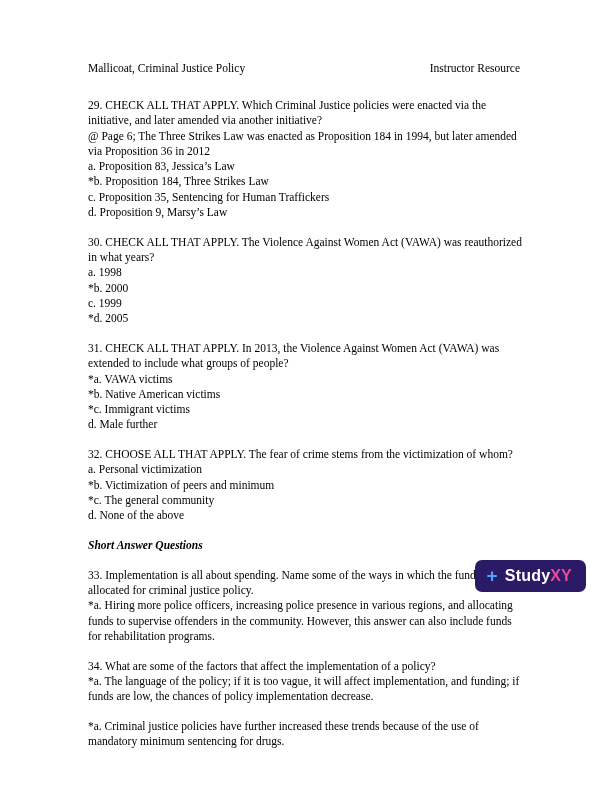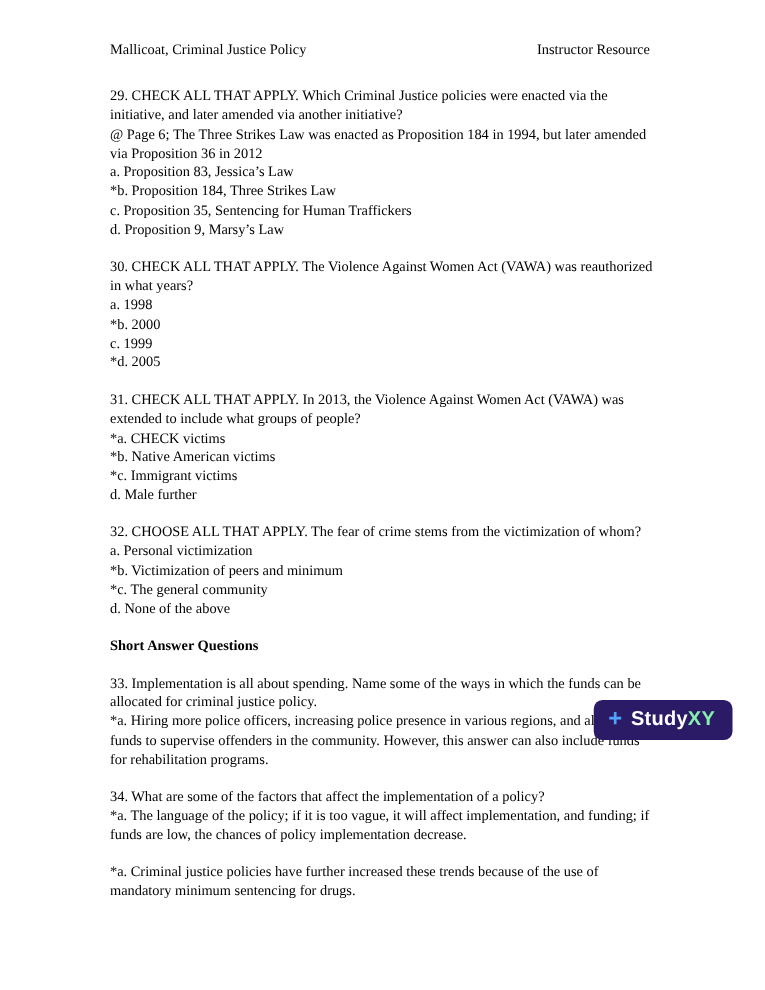--- a/index.html
+++ b/index.html
@@ -23,35 +23,36 @@
     padding: 34px 88px 0 88px;
   }
   .header {
     display: flex;
     justify-content: space-between;
     align-items: baseline;
     font-size: 11.5px;
     margin-bottom: 24px;
   }
   .header-left { white-space: nowrap; }
-  .header-right { white-space: nowrap; padding-right: 4px; }
+  .header-right { white-space: nowrap; padding-right: 4px; margin-top: 28px; }
 
   .block {
     margin-bottom: 14.5px;
     font-size: 11.5px;
     line-height: 1.33;
   }
   .block p {
     margin: 0;
   }
   .section-heading {
     font-weight: bold;
     font-size: 11.5px;
     margin-bottom: 14.5px;
     line-height: 1.33;
+    font-style: italic;
   }
   .qtext {
     margin: 0;
   }
   .opt {
     margin: 0;
   }
   .watermark {
     position: absolute;
     right: 26px;
@@ -69,21 +70,21 @@
     letter-spacing: 0.2px;
   }
   .watermark .plus {
     color: #4ea3ff;
     font-size: 19px;
     font-weight: bold;
     line-height: 1;
     margin-top: -2px;
   }
   .watermark .brand-main { color: #ffffff; }
-  .watermark .brand-sub { color: #86efac; }
+  .watermark .brand-sub { color: #ec4899; }
 </style>
 </head>
 <body>
 
 <div class="page">
 
   <div class="header">
     <div class="header-left">Mallicoat, Criminal Justice Policy</div>
     <div class="header-right">Instructor Resource</div>
   </div>
@@ -100,21 +101,21 @@
   <div class="block">
     <p class="qtext">30. CHECK ALL THAT APPLY. The Violence Against Women Act (VAWA) was reauthorized in what years?</p>
     <p class="opt">a. 1998</p>
     <p class="opt">*b. 2000</p>
     <p class="opt">c. 1999</p>
     <p class="opt">*d. 2005</p>
   </div>
 
   <div class="block">
     <p class="qtext">31. CHECK ALL THAT APPLY. In 2013, the Violence Against Women Act (VAWA) was extended to include what groups of people?</p>
-    <p class="opt">*a. CHECK victims</p>
+    <p class="opt">*a. VAWA victims</p>
     <p class="opt">*b. Native American victims</p>
     <p class="opt">*c. Immigrant victims</p>
     <p class="opt">d. Male further</p>
   </div>
 
   <div class="block">
     <p class="qtext">32. CHOOSE ALL THAT APPLY. The fear of crime stems from the victimization of whom?</p>
     <p class="opt">a. Personal victimization</p>
     <p class="opt">*b. Victimization of peers and minimum</p>
     <p class="opt">*c. The general community</p>

